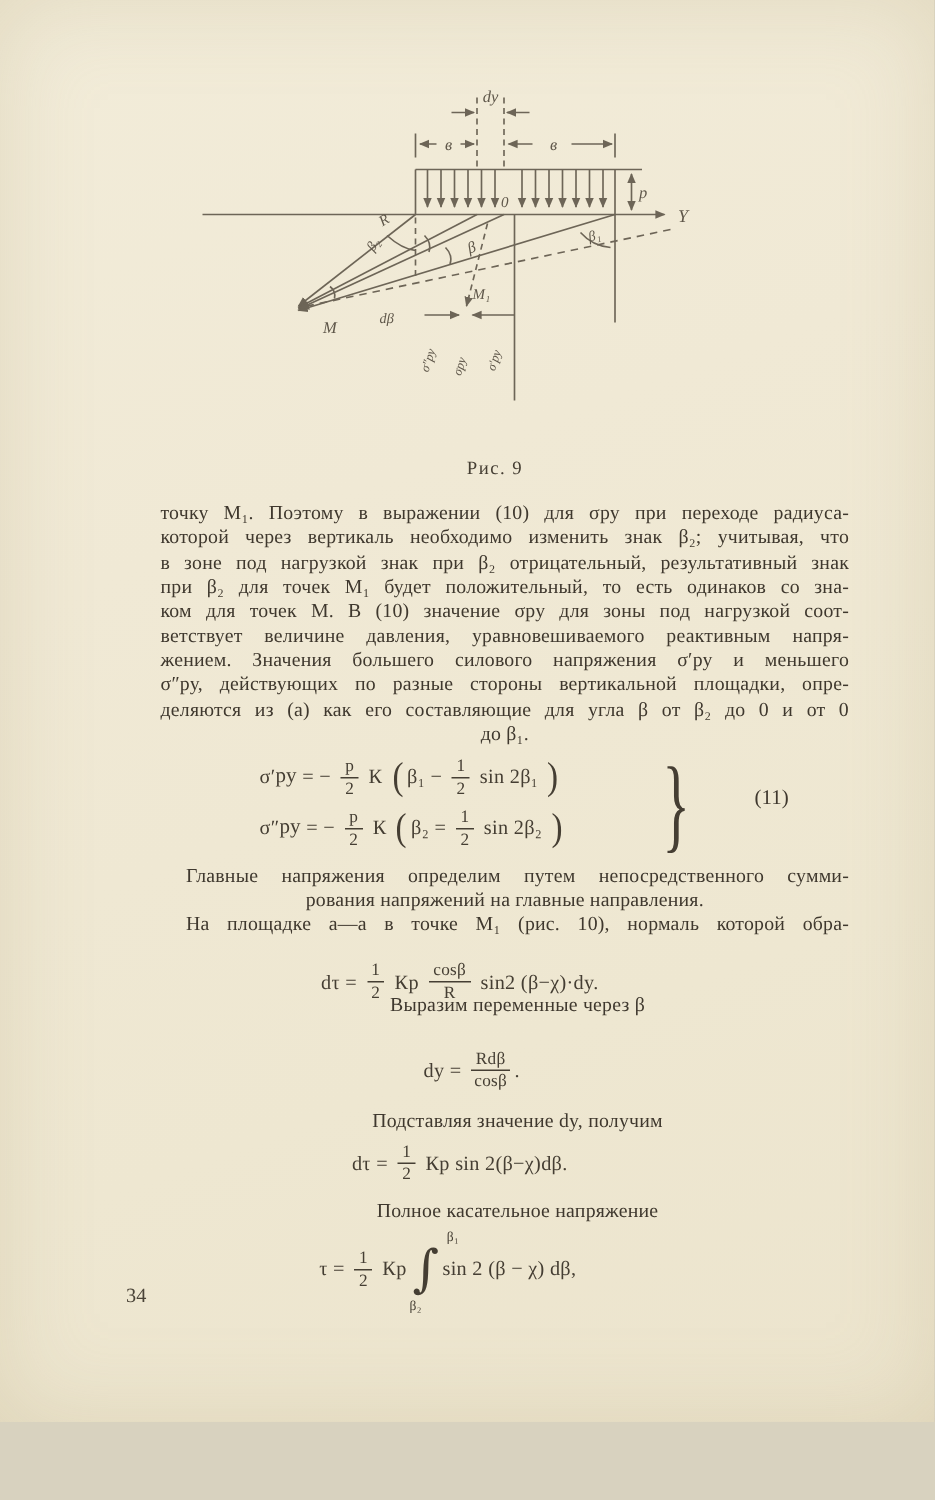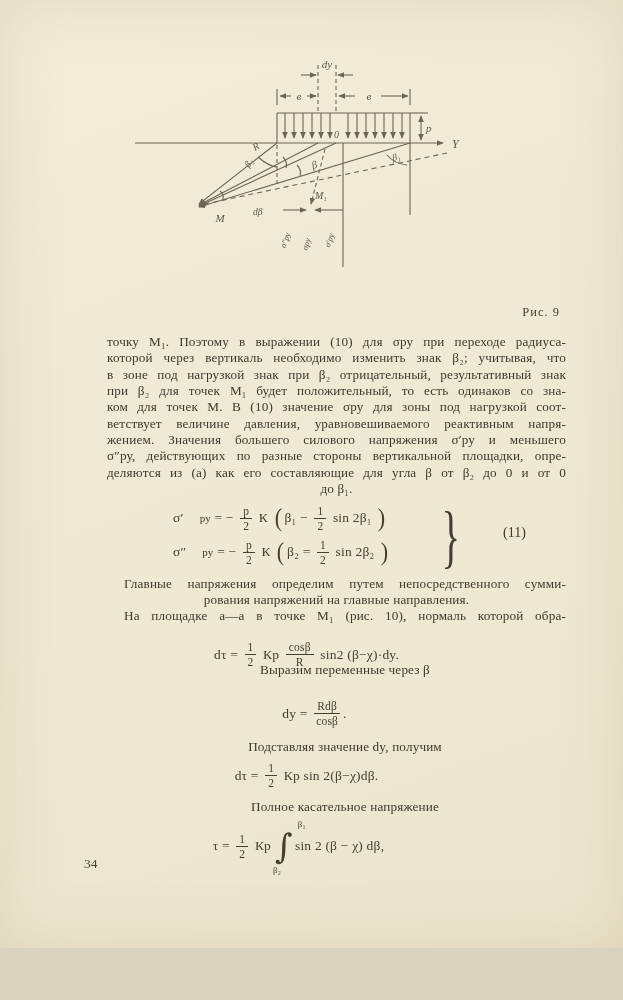--- a/index.html
+++ b/index.html
@@ -8,27 +8,27 @@
     position:relative;width:623px;height:948px;
     background:linear-gradient(160deg,#f2ecd9 0%,#f0e9d5 35%,#eee7d1 70%,#ece4cd 100%);
     box-shadow:inset 0 0 60px rgba(180,165,120,.25);
     font-family:"Liberation Serif","DejaVu Serif",serif;
     color:#3f382e;
   }
   .txtcol{position:absolute;left:85px;width:459px;font-size:13.2px;line-height:16.35px;letter-spacing:.15px;margin-left:22px;}
   .jline{text-align:justify;text-align-last:justify;white-space:normal;}
   .lline{text-align:center;}
   .indent{text-indent:17px;}
-  .caption{position:absolute;left:100px;width:460px;top:305px;text-align:right;font-size:12.5px;letter-spacing:1px;color:#45３e33;color:#453e33;}
+  .caption{position:absolute;left:100px;width:460px;top:305px;text-align:center;font-size:12.5px;letter-spacing:1px;color:#45３e33;color:#453e33;}
   .pagenum{position:absolute;left:84px;top:856px;font-size:13.5px;color:#4a4337;}
 
   
   .formula{color:#453e33;font-size:13.5px;letter-spacing:.2px;white-space:nowrap;}
   .formula .tk{display:inline-block;vertical-align:middle;}
-  .formula .sub{font-size:11px;vertical-align:-4px;margin-left:16px;}
+  .formula .sub{font-size:14px;vertical-align:-4px;margin-left:0;}
   .formula .bigp{font-size:26px;font-weight:300;vertical-align:middle;transform:scaleX(.85);line-height:20px;margin:0 2px;}
   .frac{display:inline-flex;flex-direction:column;align-items:center;vertical-align:middle;margin:0 3px;line-height:12px;font-size:11.5px;}
   .frac .num{border-bottom:1px solid #453e33;padding:0 3px 1px;}
   .frac .den{padding-top:1px;}
   .intg{position:relative;display:inline-block;vertical-align:middle;margin:0 2px 0 4px;}
   .intg .isign{font-size:34px;line-height:40px;display:inline-block;font-family:"DejaVu Serif",serif;}
   .intg .itop{position:absolute;top:-7px;right:-13px;font-size:9px;}
   .intg .ibot{position:absolute;bottom:-9px;left:-2px;font-size:9px;}
 
   .cformula{position:absolute;left:85px;width:459px;text-align:center;}

